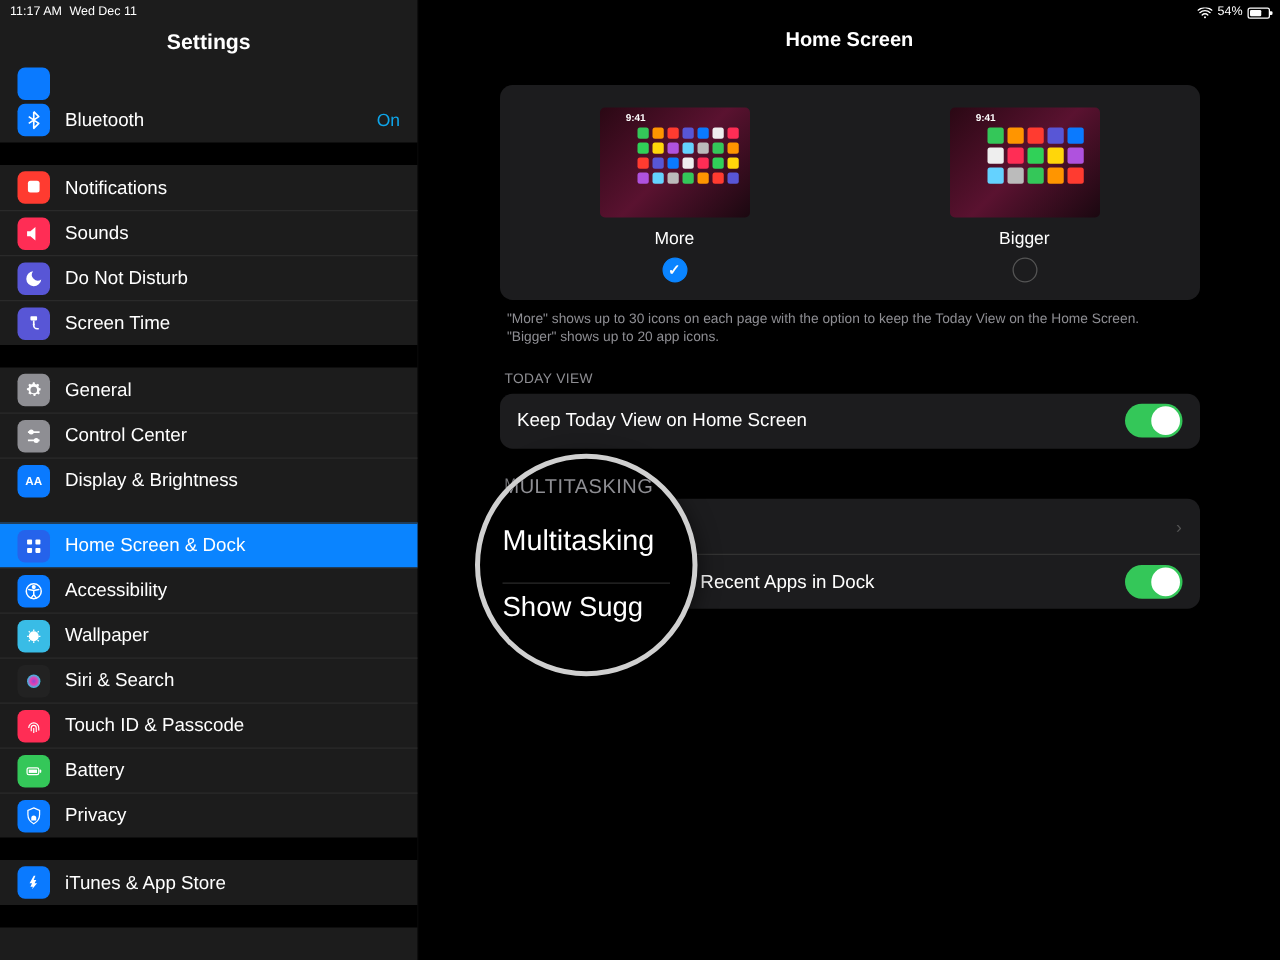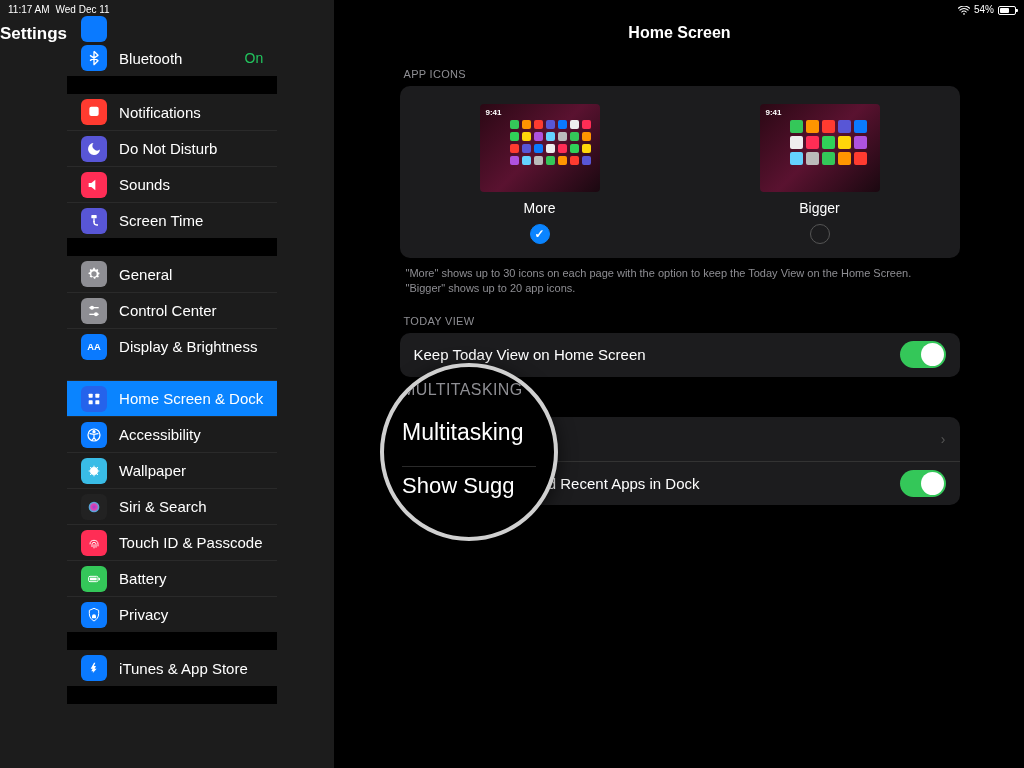--- a/index.html
+++ b/index.html
@@ -10,41 +10,41 @@
   
   .status-bar { position: absolute; top: 0; left: 0; right: 0; height: 18px; display: flex; align-items: center; font-size: 10px; font-weight: 500; z-index: 50; }
   .status-left { padding-left: 8px; display: flex; gap: 6px; }
   .status-right { margin-left: auto; padding-right: 8px; display: flex; align-items: flex-end; gap: 4px; }
   .battery-icon { width: 18px; height: 9px; border: 1px solid #fff; border-radius: 2px; position: relative; }
   .battery-icon::after { content: ""; position: absolute; right: -3px; top: 2px; width: 2px; height: 3px; background: #fff; border-radius: 0 1px 1px 0; }
   .battery-fill { position: absolute; left: 1px; top: 1px; bottom: 1px; width: 54%; background: #fff; border-radius: 1px; }
   .wifi-icon svg { width: 12px; height: 9px; display: block; }
 
   
-  .sidebar { width: 335px; height: 100%; background: #1c1c1c; display: flex; flex-direction: row; border-right: 1px solid #000; padding-top: 18px; }
+  .sidebar { width: 335px; height: 100%; background: #1c1c1c; display: flex; flex-direction: column; border-right: 1px solid #000; padding-top: 18px; }
   .sidebar-title { text-align: center; font-size: 17px; font-weight: 600; padding: 6px 0 12px; }
   .sb-group { display: flex; flex-direction: column; }
   .sb-gap { height: 18px; background: #000; }
   .sb-item { display: flex; align-items: center; height: 36px; padding: 0 14px; gap: 12px; font-size: 15px; cursor: pointer; }
   .sb-item + .sb-item { border-top: 1px solid #2a2a2a; }
   .sb-item.selected { background: #0a84ff; margin-top: 16px; }
-  .sb-item .value { margin-left: auto; color: #22c55e; font-size: 14px; }
+  .sb-item .value { margin-left: auto; color: #0ea5e9; font-size: 14px; }
   .sb-icon { width: 26px; height: 26px; border-radius: 6px; display: flex; align-items: center; justify-content: center; flex: 0 0 26px; }
   .sb-icon svg { width: 16px; height: 16px; }
 
   
   .detail { flex: 1; height: 100%; background: #000; padding-top: 18px; display: flex; flex-direction: column; align-items: center; position: relative; }
   .detail-title { font-size: 16px; font-weight: 600; padding: 6px 0 26px; }
   .section { width: 560px; }
   .section-header { font-size: 11px; letter-spacing: 0.3px; color: #8e8e93; text-transform: uppercase; padding: 0 4px 6px; }
   .card { background: #1c1c1e; border-radius: 10px; }
   .app-icons-card { padding: 18px 0 14px; display: flex; justify-content: space-around; }
   .icon-choice { display: flex; flex-direction: column; align-items: center; gap: 8px; cursor: pointer; }
   .icon-choice .preview { width: 120px; height: 88px; border-radius: 4px; background: linear-gradient(135deg, #2a0814 0%, #5a1230 50%, #1a0810 100%); position: relative; overflow: hidden; }
-  .preview .clock { position: absolute; top: 4px; left: 6px; font-size: 8px; font-weight: 600; }
+  .preview .clock { position: absolute; top: 4px; left: 21px; font-size: 8px; font-weight: 600; }
   .preview .grid { position: absolute; top: 16px; left: 30px; right: 6px; display: grid; gap: 3px; }
   .more .grid { grid-template-columns: repeat(7, 9px); grid-auto-rows: 9px; }
   .bigger .grid { grid-template-columns: repeat(5, 13px); grid-auto-rows: 13px; }
   .grid span { border-radius: 2px; }
   .choice-label { font-size: 14px; }
   .radio { width: 20px; height: 20px; border-radius: 50%; border: 1.5px solid #555; display: flex; align-items: center; justify-content: center; }
   .radio.checked { background: #0a84ff; border-color: #0a84ff; }
   .radio.checked::after { content: "✓"; font-size: 12px; font-weight: 700; color: #fff; }
   .caption { font-size: 11px; color: #8e8e93; line-height: 1.4; padding: 8px 6px 18px; }
 
@@ -107,34 +107,34 @@
         <div class="sb-group">
           <div class="sb-item">
             <div class="sb-icon" style="background: rgb(255, 59, 48);">
               <svg viewBox="0 0 24 24" fill="#fff">
                 <rect x="5" y="4" width="14" height="14" rx="3"></rect>
               </svg>
             </div>
             <span>Notifications</span>
           </div>
           <div class="sb-item">
+            <div class="sb-icon" style="background: rgb(255, 45, 85);">
+              <svg viewBox="0 0 24 24" fill="#fff">
+                <path d="M4 9v6h4l6 5V4l-6 5H4z"></path>
+              </svg>
+            </div>
+            <span>Sounds</span>
+          </div>
+          <div class="sb-item">
             <div class="sb-icon" style="background: rgb(88, 86, 214);">
               <svg viewBox="0 0 24 24" fill="#fff">
                 <path d="M21 12.8A9 9 0 1 1 11.2 3 7 7 0 0 0 21 12.8z"></path>
               </svg>
             </div>
             <span>Do Not Disturb</span>
-          </div>
-          <div class="sb-item">
-            <div class="sb-icon" style="background: rgb(255, 45, 85);">
-              <svg viewBox="0 0 24 24" fill="#fff">
-                <path d="M4 9v6h4l6 5V4l-6 5H4z"></path>
-              </svg>
-            </div>
-            <span>Sounds</span>
           </div>
           <div class="sb-item">
             <div class="sb-icon" style="background: rgb(88, 86, 214);">
               <svg viewBox="0 0 24 24" fill="#fff">
                 <rect x="8" y="3" width="8" height="5" rx="1"></rect>
                 <path d="M12 8v6a4 4 0 0 0 4 4h2" stroke="#fff" stroke-width="2" fill="none"></path>
                 <circle cx="12" cy="13" r="1.2"></circle>
               </svg>
             </div>
             <span>Screen Time</span>
@@ -254,21 +254,20 @@
           </div>
         </div>
         <div class="sb-gap"></div>
       </div>
   </div>
 
   <div class="detail">
     <div class="detail-title">Home Screen</div>
 
     <div class="section">
-      <div class="section-header">APP ICONS</div>
       <div class="card app-icons-card">
         <div class="icon-choice more">
           <div class="preview">
               <span class="clock">9:41</span>
               <div class="grid" id="grid-more">
                 <span style="background: rgb(52, 199, 89);"></span>
                 <span style="background: rgb(255, 149, 0);"></span>
                 <span style="background: rgb(255, 59, 48);"></span>
                 <span style="background: rgb(88, 86, 214);"></span>
                 <span style="background: rgb(10, 122, 255);"></span>

